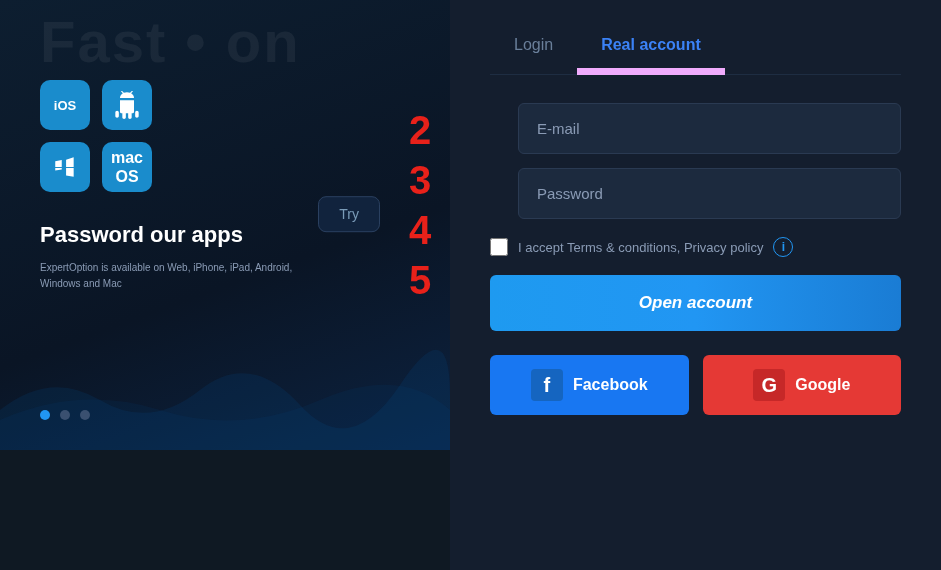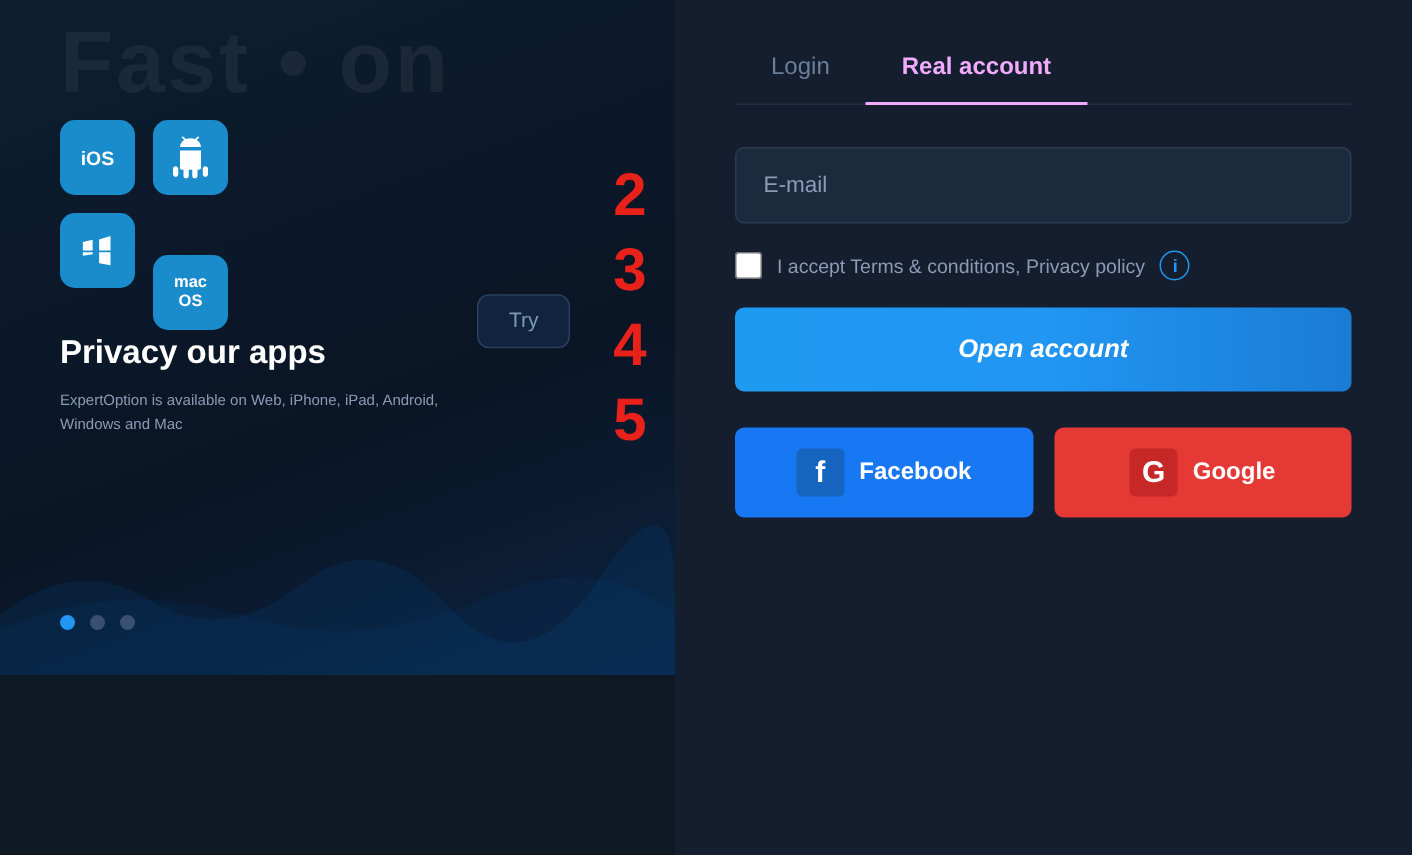--- a/index.html
+++ b/index.html
@@ -155,28 +155,29 @@
       font-size: 16px;
       font-weight: 500;
       color: #6a7f9a;
       cursor: pointer;
       border-bottom: 2px solid transparent;
       margin-bottom: -1px;
       transition: color 0.2s;
     }
 
     .tab.active {
-      color: #f0abfc;
-      border-bottom: 2px solid #f0abfc;
+      color: #3b82f6;
+      border-bottom: 7px solid #f0abfc;
       font-weight: 700;
     }
 
     
     .form-group {
       margin-bottom: 14px;
+      margin-left: 28px;
     }
 
     .form-input {
       width: 100%;
       padding: 16px 18px;
       background: #1c2a3e;
       border: 1px solid #2a3a52;
       border-radius: 6px;
       color: #8a9bb5;
       font-size: 15px;
@@ -302,39 +303,39 @@
     <div class="app-icon">
       <svg width="28" height="28" viewBox="0 0 24 24" fill="white">
           <path d="M6 18c0 .55.45 1 1 1h1v3.5c0 .83.67 1.5 1.5 1.5s1.5-.67 1.5-1.5V19h2v3.5c0 .83.67 1.5 1.5 1.5s1.5-.67 1.5-1.5V19h1c.55 0 1-.45 1-1V8H6v10zm-2.5-1C2.67 17 2 17.67 2 18.5v3c0 .83.67 1.5 1.5 1.5S5 22.33 5 21.5v-3C5 17.67 4.33 17 3.5 17zm17 0c-.83 0-1.5.67-1.5 1.5v3c0 .83.67 1.5 1.5 1.5s1.5-.67 1.5-1.5v-3c0-.83-.67-1.5-1.5-1.5zm-4.97-15l1.26-1.26c.2-.2.2-.51 0-.71-.2-.2-.51-.2-.71 0l-1.44 1.44C13.84 1.17 12.95 1 12 1c-.96 0-1.86.17-2.71.47L7.85.03c-.2-.2-.51-.2-.71 0-.2.2-.2.51 0 .71L8.41 2C6.97 2.91 6 4.38 6 6h12c0-1.62-.97-3.09-2.47-4z"></path>
         </svg>
     </div>
     <div class="app-icon">
       <svg width="26" height="26" viewBox="0 0 24 24" fill="white">
           <path d="M3 12V6.75l6-1.32V12H3zm17-9v9h-7V5.25L20 3zm0 18l-7-1.12V13h7v8zm-17 0v-5.75l6-.89V13H3l0 8z"></path>
         </svg>
     </div>
-    <div class="app-icon mac" style="font-size:11px;font-weight:700;line-height:1.2;margin-top:28px;">
+    <div class="app-icon mac" style="font-size:16px;font-weight:700;line-height:1.2;">
       <span>mac</span>
         <span>OS</span>
     </div>
   </div>
 
   <div style="position:absolute; right:70px; top:50%; transform:translateY(-80%); background:rgba(20,40,70,0.75); border-radius:8px; padding:8px 20px; border:1px solid #2a4060;margin-left:28px;">
     <span style="color:#7a9bb8; font-size:14px;">Try</span>
   </div>
 
   <div class="steps-overlay">
     <div class="step-number">2</div>
     <div class="step-number">3</div>
     <div class="step-number">4</div>
     <div class="step-number">5</div>
   </div>
 
   <div class="download-section">
-    <div class="download-title">Privacy our apps</div>
+    <div class="download-title">Password our apps</div>
     <div class="download-desc">ExpertOption is available on Web, iPhone, iPad, Android, Windows and Mac</div>
   </div>
 
   <svg class="wave-bg" viewBox="0 0 450 120" preserveAspectRatio="none">
     <path d="M0,80 Q50,40 100,70 T200,60 T300,75 T400,55 T450,65 L450,120 L0,120 Z" fill="rgba(0,100,180,0.12)"></path>
     <path d="M0,90 Q80,55 160,80 T320,70 T450,80 L450,120 L0,120 Z" fill="rgba(0,80,150,0.1)"></path>
   </svg>
 
   <div class="dots">
     <div class="dot active"></div>
@@ -347,20 +348,23 @@
 
   <div class="tabs">
     <div class="tab">Login</div>
     <div class="tab active">Real account</div>
   </div>
 
   <div class="form-group">
     <input class="form-input" type="email" placeholder="E-mail" style="">
   </div>
 
+  <div class="form-group">
+    <input class="form-input" type="password" placeholder="Password" style="">
+  </div>
 
   <div class="checkbox-row">
     <input type="checkbox" class="checkbox-input" style="">
     <span class="checkbox-label">I accept Terms &amp; conditions, Privacy policy</span>
     <div class="info-icon">i</div>
   </div>
 
   <button class="open-account-btn">Open account</button>
 
   <div class="social-buttons">

